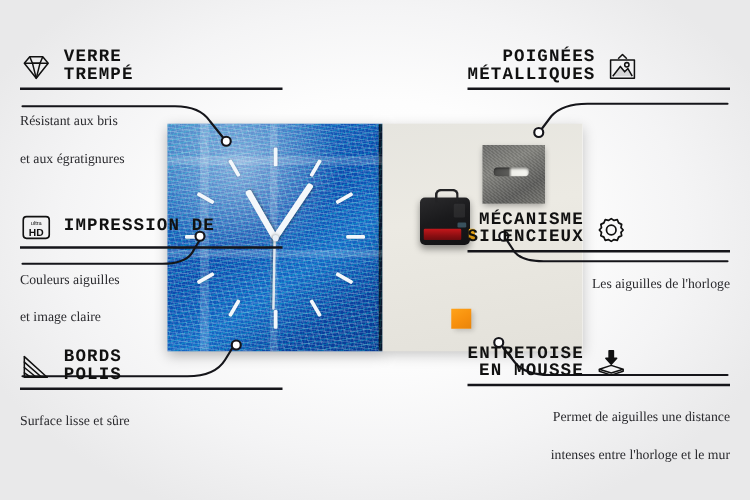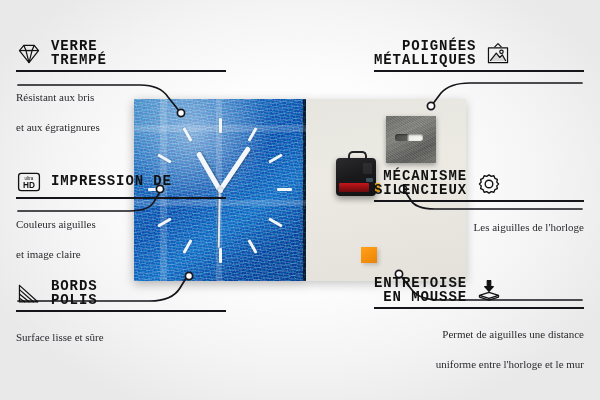--- a/index.html
+++ b/index.html
@@ -291,16 +291,16 @@
       <svg class="icon" viewBox="0 0 30 26">
         <g fill="none" stroke="#111" stroke-width="1.4" stroke-linejoin="round">
           <path d="M13,1 L17,1 L17,8 L20,8 L15,13.5 L10,8 L13,8 Z" fill="#111"></path>
           <path d="M15,14.5 L26,18 L15,21.5 L4,18 Z"></path>
           <path d="M4,18 L4,20 L15,23.5 L26,20 L26,18"></path>
         </g>
       </svg>
     </div>
     <div class="rule"></div>
     <div class="sub">Permet de aiguilles une distance</div>
-    <div class="sub">uniforme entre l'horloge et le mur</div>
+    <div class="sub">intenses entre l'horloge et le mur</div>
   </div>
 
 </div>
 
 </body></html>

